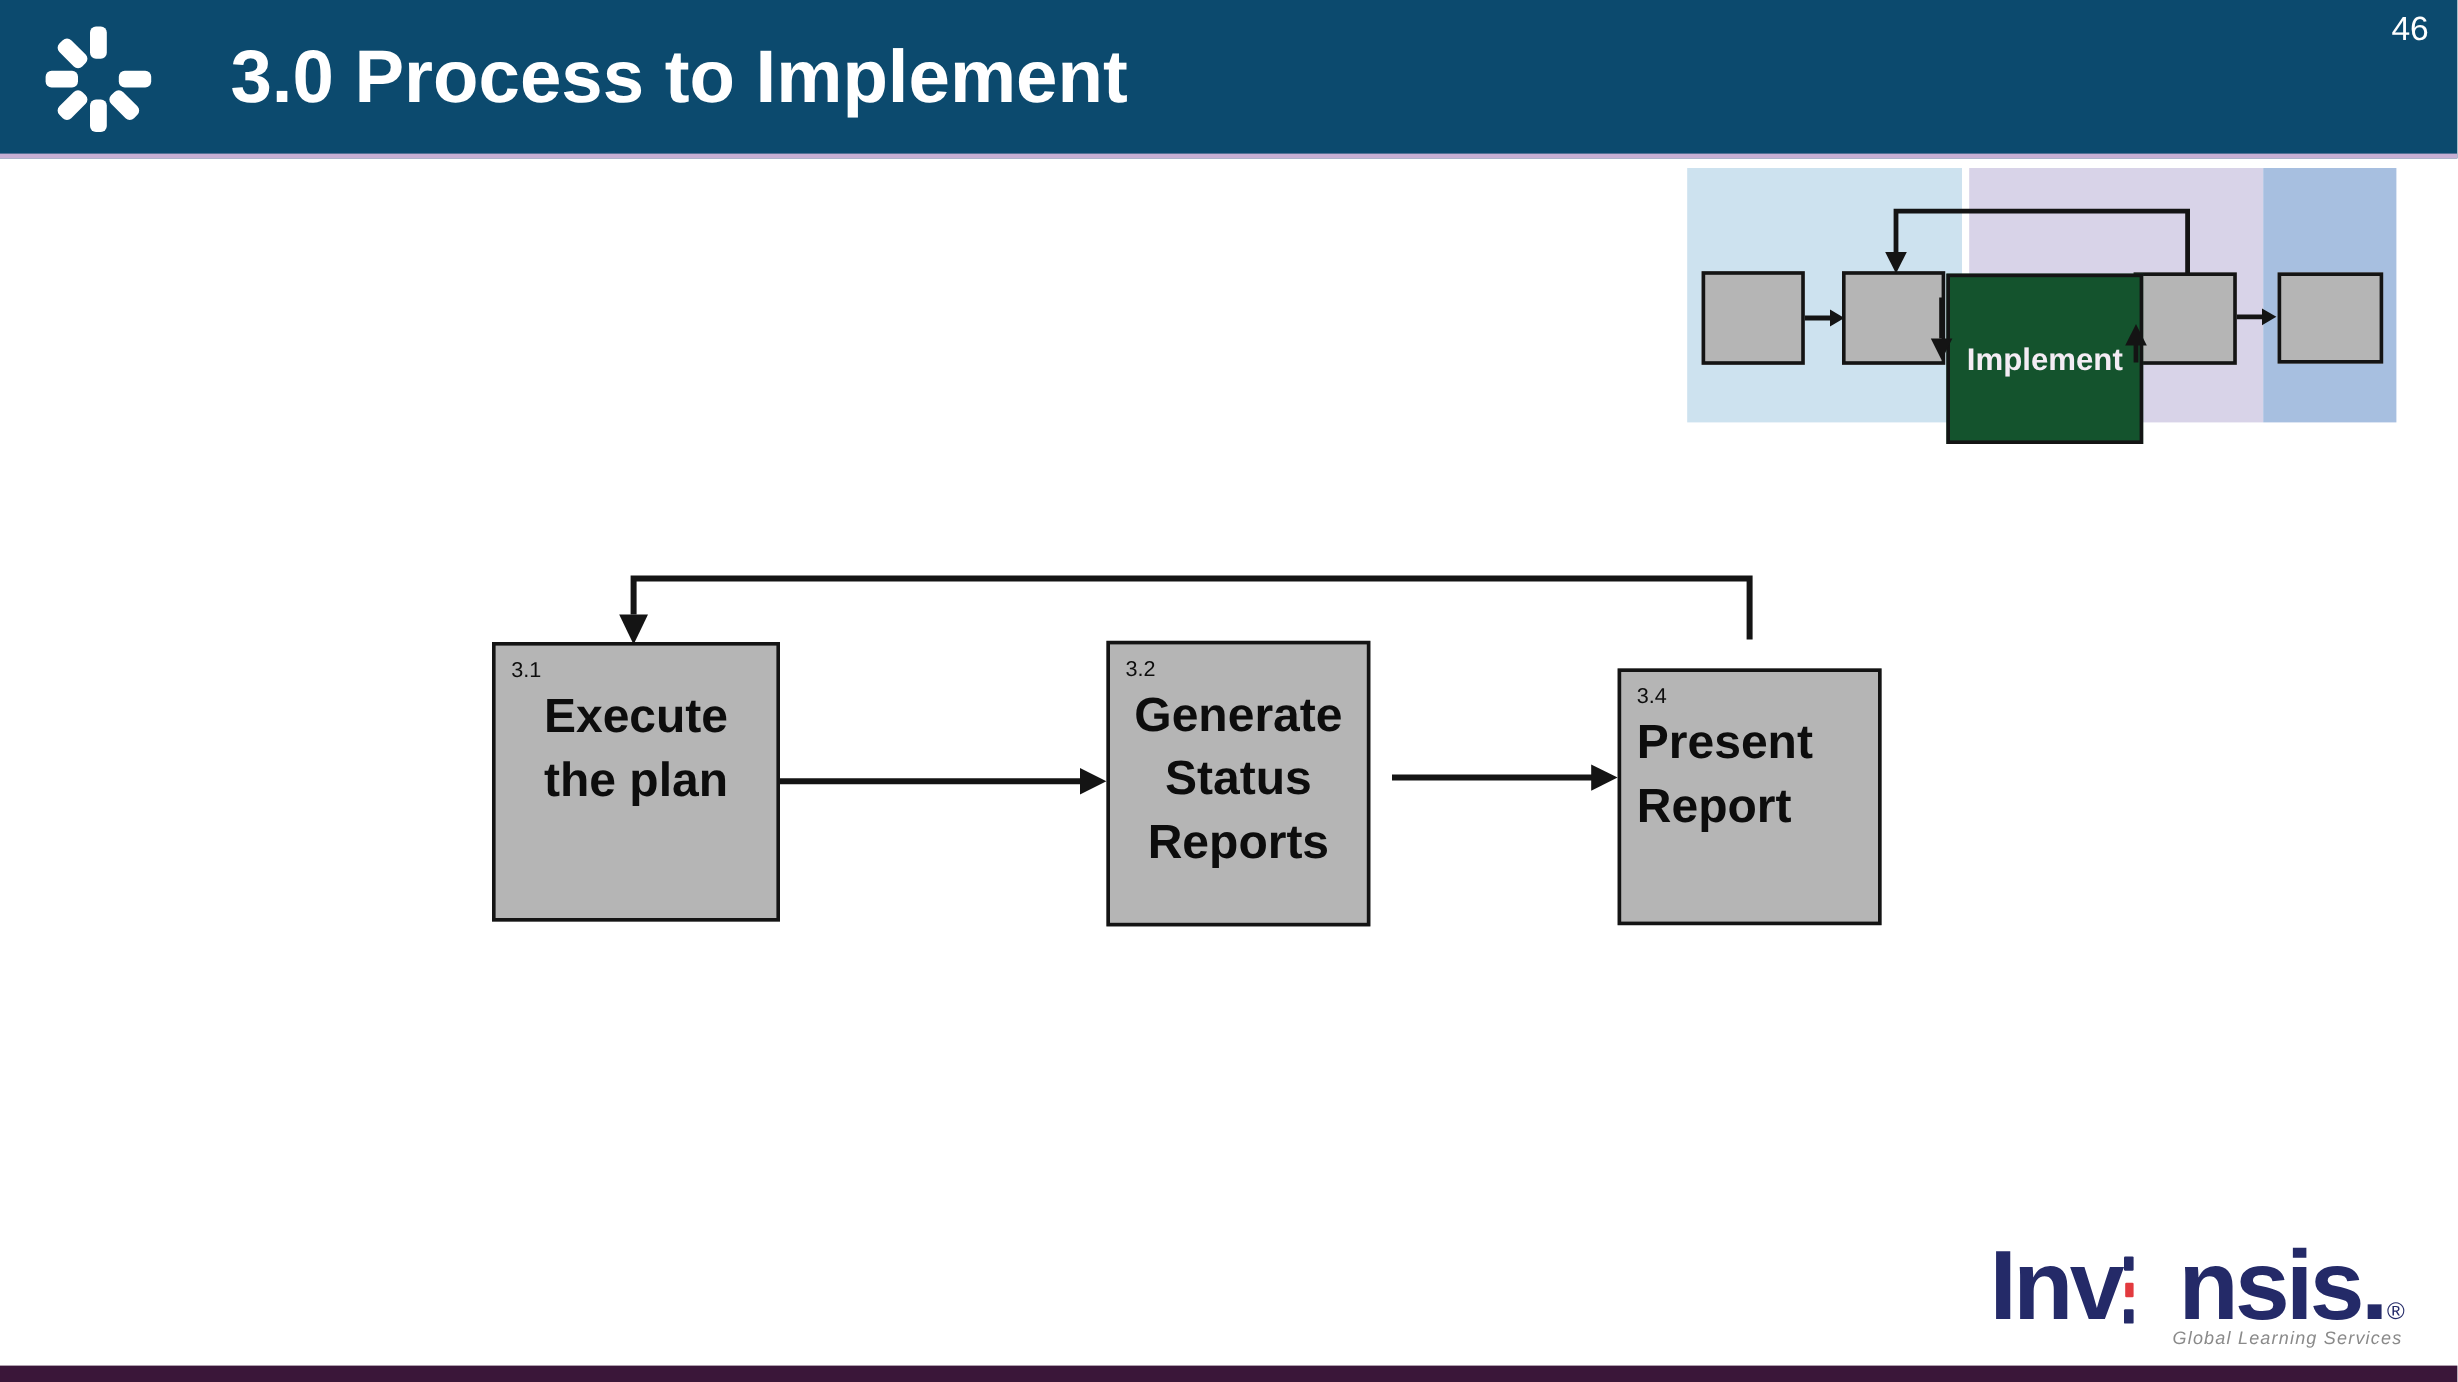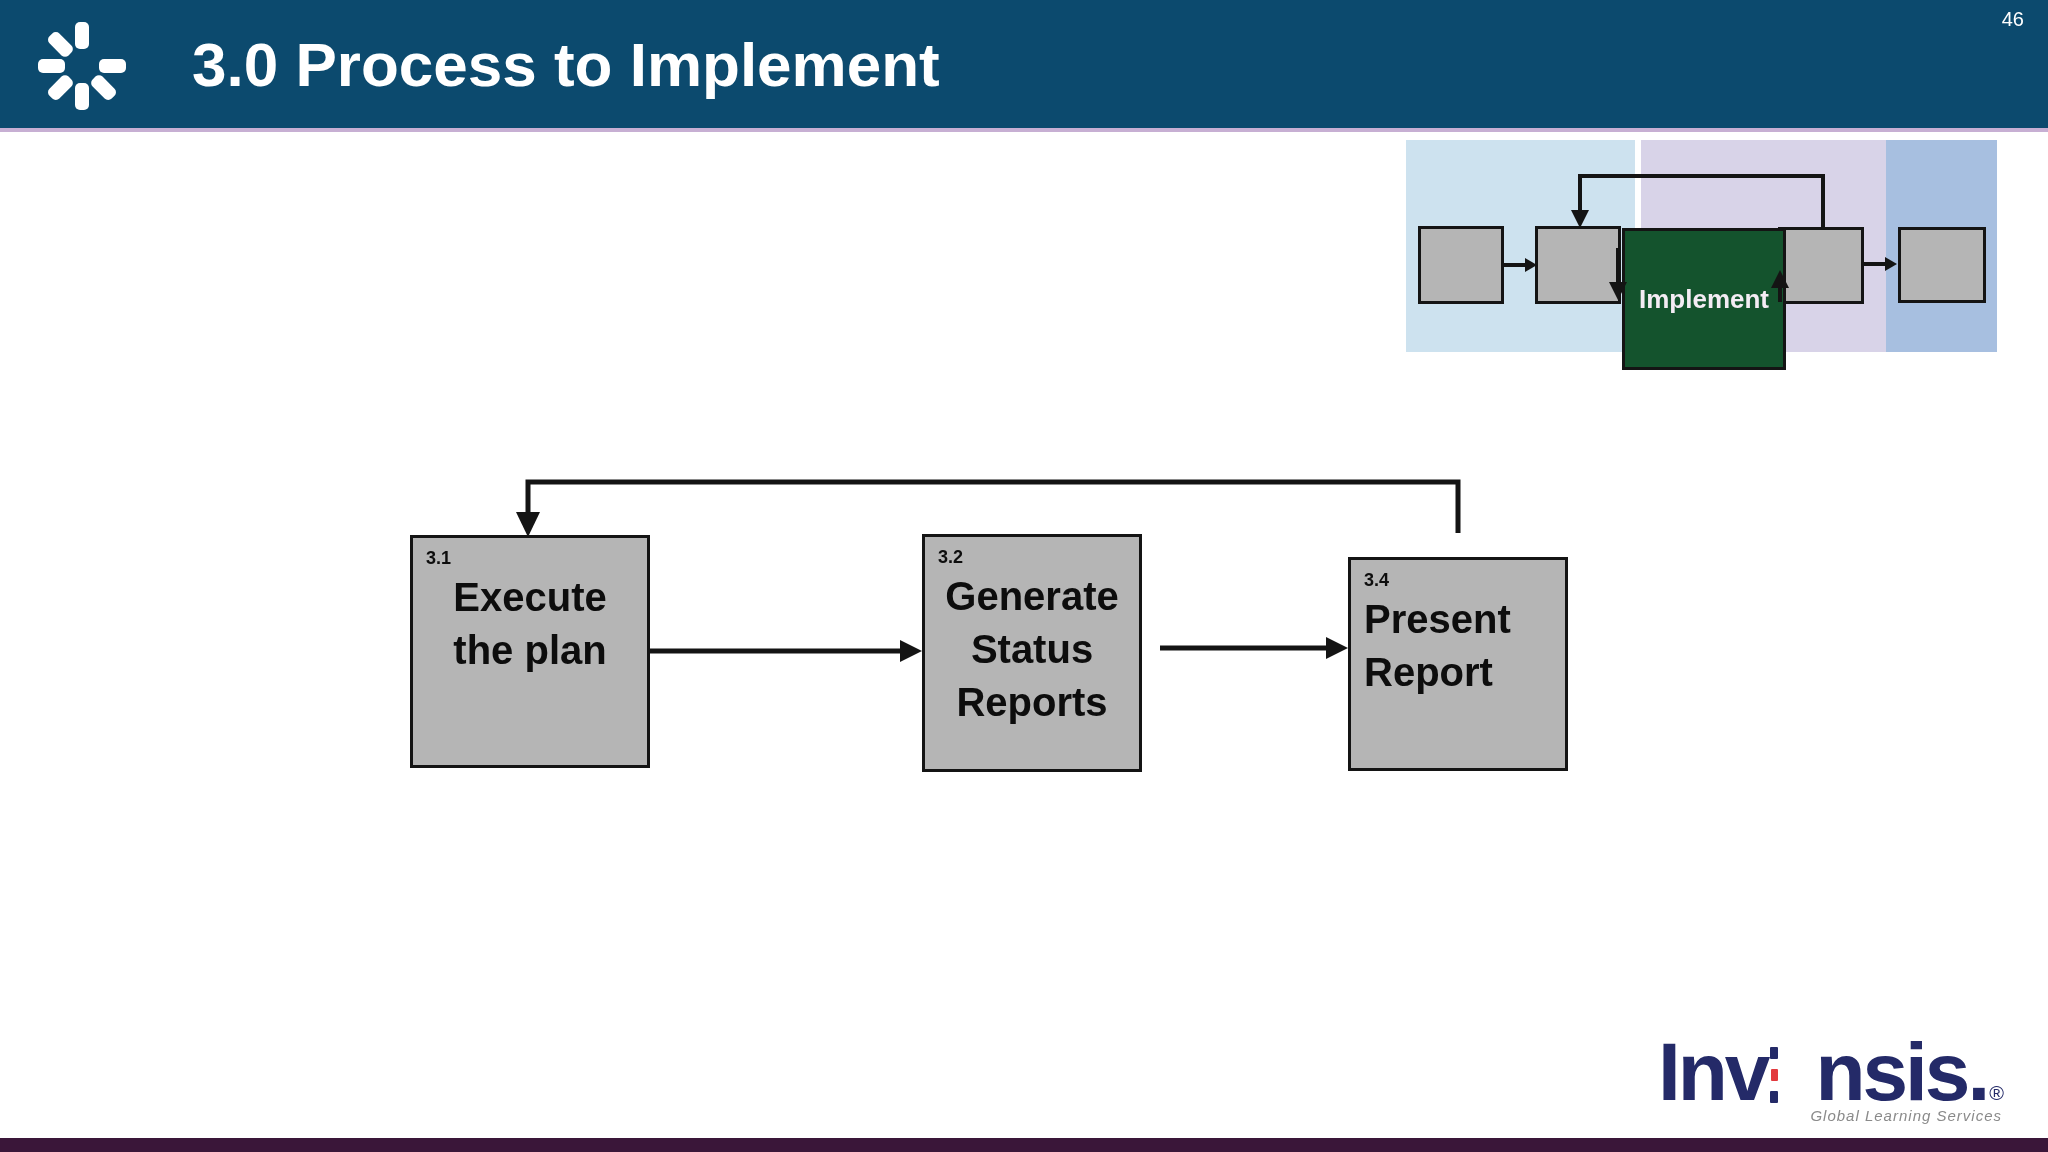--- a/index.html
+++ b/index.html
@@ -16,21 +16,21 @@
   .spinner{position:absolute;left:38px;top:22px;width:88px;height:88px;}
   .spinner .seg{
     position:absolute;left:50%;top:0;width:14px;height:27px;margin-left:-7px;
     background:#ffffff;border-radius:5px;transform-origin:7px 44px;
   }
   .slide-title{
     margin-left:192px;color:#ffffff;font-size:62px;font-weight:bold;
     letter-spacing:0px;white-space:nowrap;
   }
   .page-number{
-    position:absolute;top:8px;right:24px;color:#ffffff;font-size:20px;font-weight:normal;
+    position:absolute;top:8px;right:24px;color:#ffffff;font-size:28px;font-weight:normal;
   }
   
   .minimap{position:absolute;left:1406px;top:140px;width:591px;height:232px;}
   .panel{position:absolute;top:0;height:212px;}
   .panel.p1{left:0;width:229px;background:#cde2ef;}
   .panel.p2{left:235px;width:245px;background:#d8d3e8;}
   .panel.p3{left:480px;width:111px;background:#a7bfe0;}
   .mini-box{
     position:absolute;background:#b5b5b5;border:3px solid #141414;box-sizing:border-box;
   }
@@ -44,21 +44,21 @@
     display:flex;align-items:center;justify-content:center;
     color:#f4ecf4;font-size:26px;font-weight:bold;
   }
   .minimap svg{position:absolute;left:0;top:0;pointer-events:none;}
   
   .flow-box{
     position:absolute;background:#b5b5b5;border:3px solid #141414;box-sizing:border-box;
     color:#0d0d0d;
   }
   .flow-box .num{
-    display:block;font-size:18px;font-weight:bold;padding:10px 0 2px 13px;
+    display:block;font-size:18px;font-weight:normal;padding:10px 0 2px 13px;
   }
   .flow-box .label{
     font-size:40px;font-weight:bold;line-height:1.32;text-align:center;
   }
   .flow-box.b1{left:410px;top:535px;width:240px;height:233px;}
   .flow-box.b2{left:922px;top:534px;width:220px;height:238px;}
   .flow-box.b3{left:1348px;top:557px;width:220px;height:214px;}
   .flow-box.b3 .label{text-align:left;padding-left:13px;}
   .arrows{position:absolute;left:0;top:0;pointer-events:none;}
   

